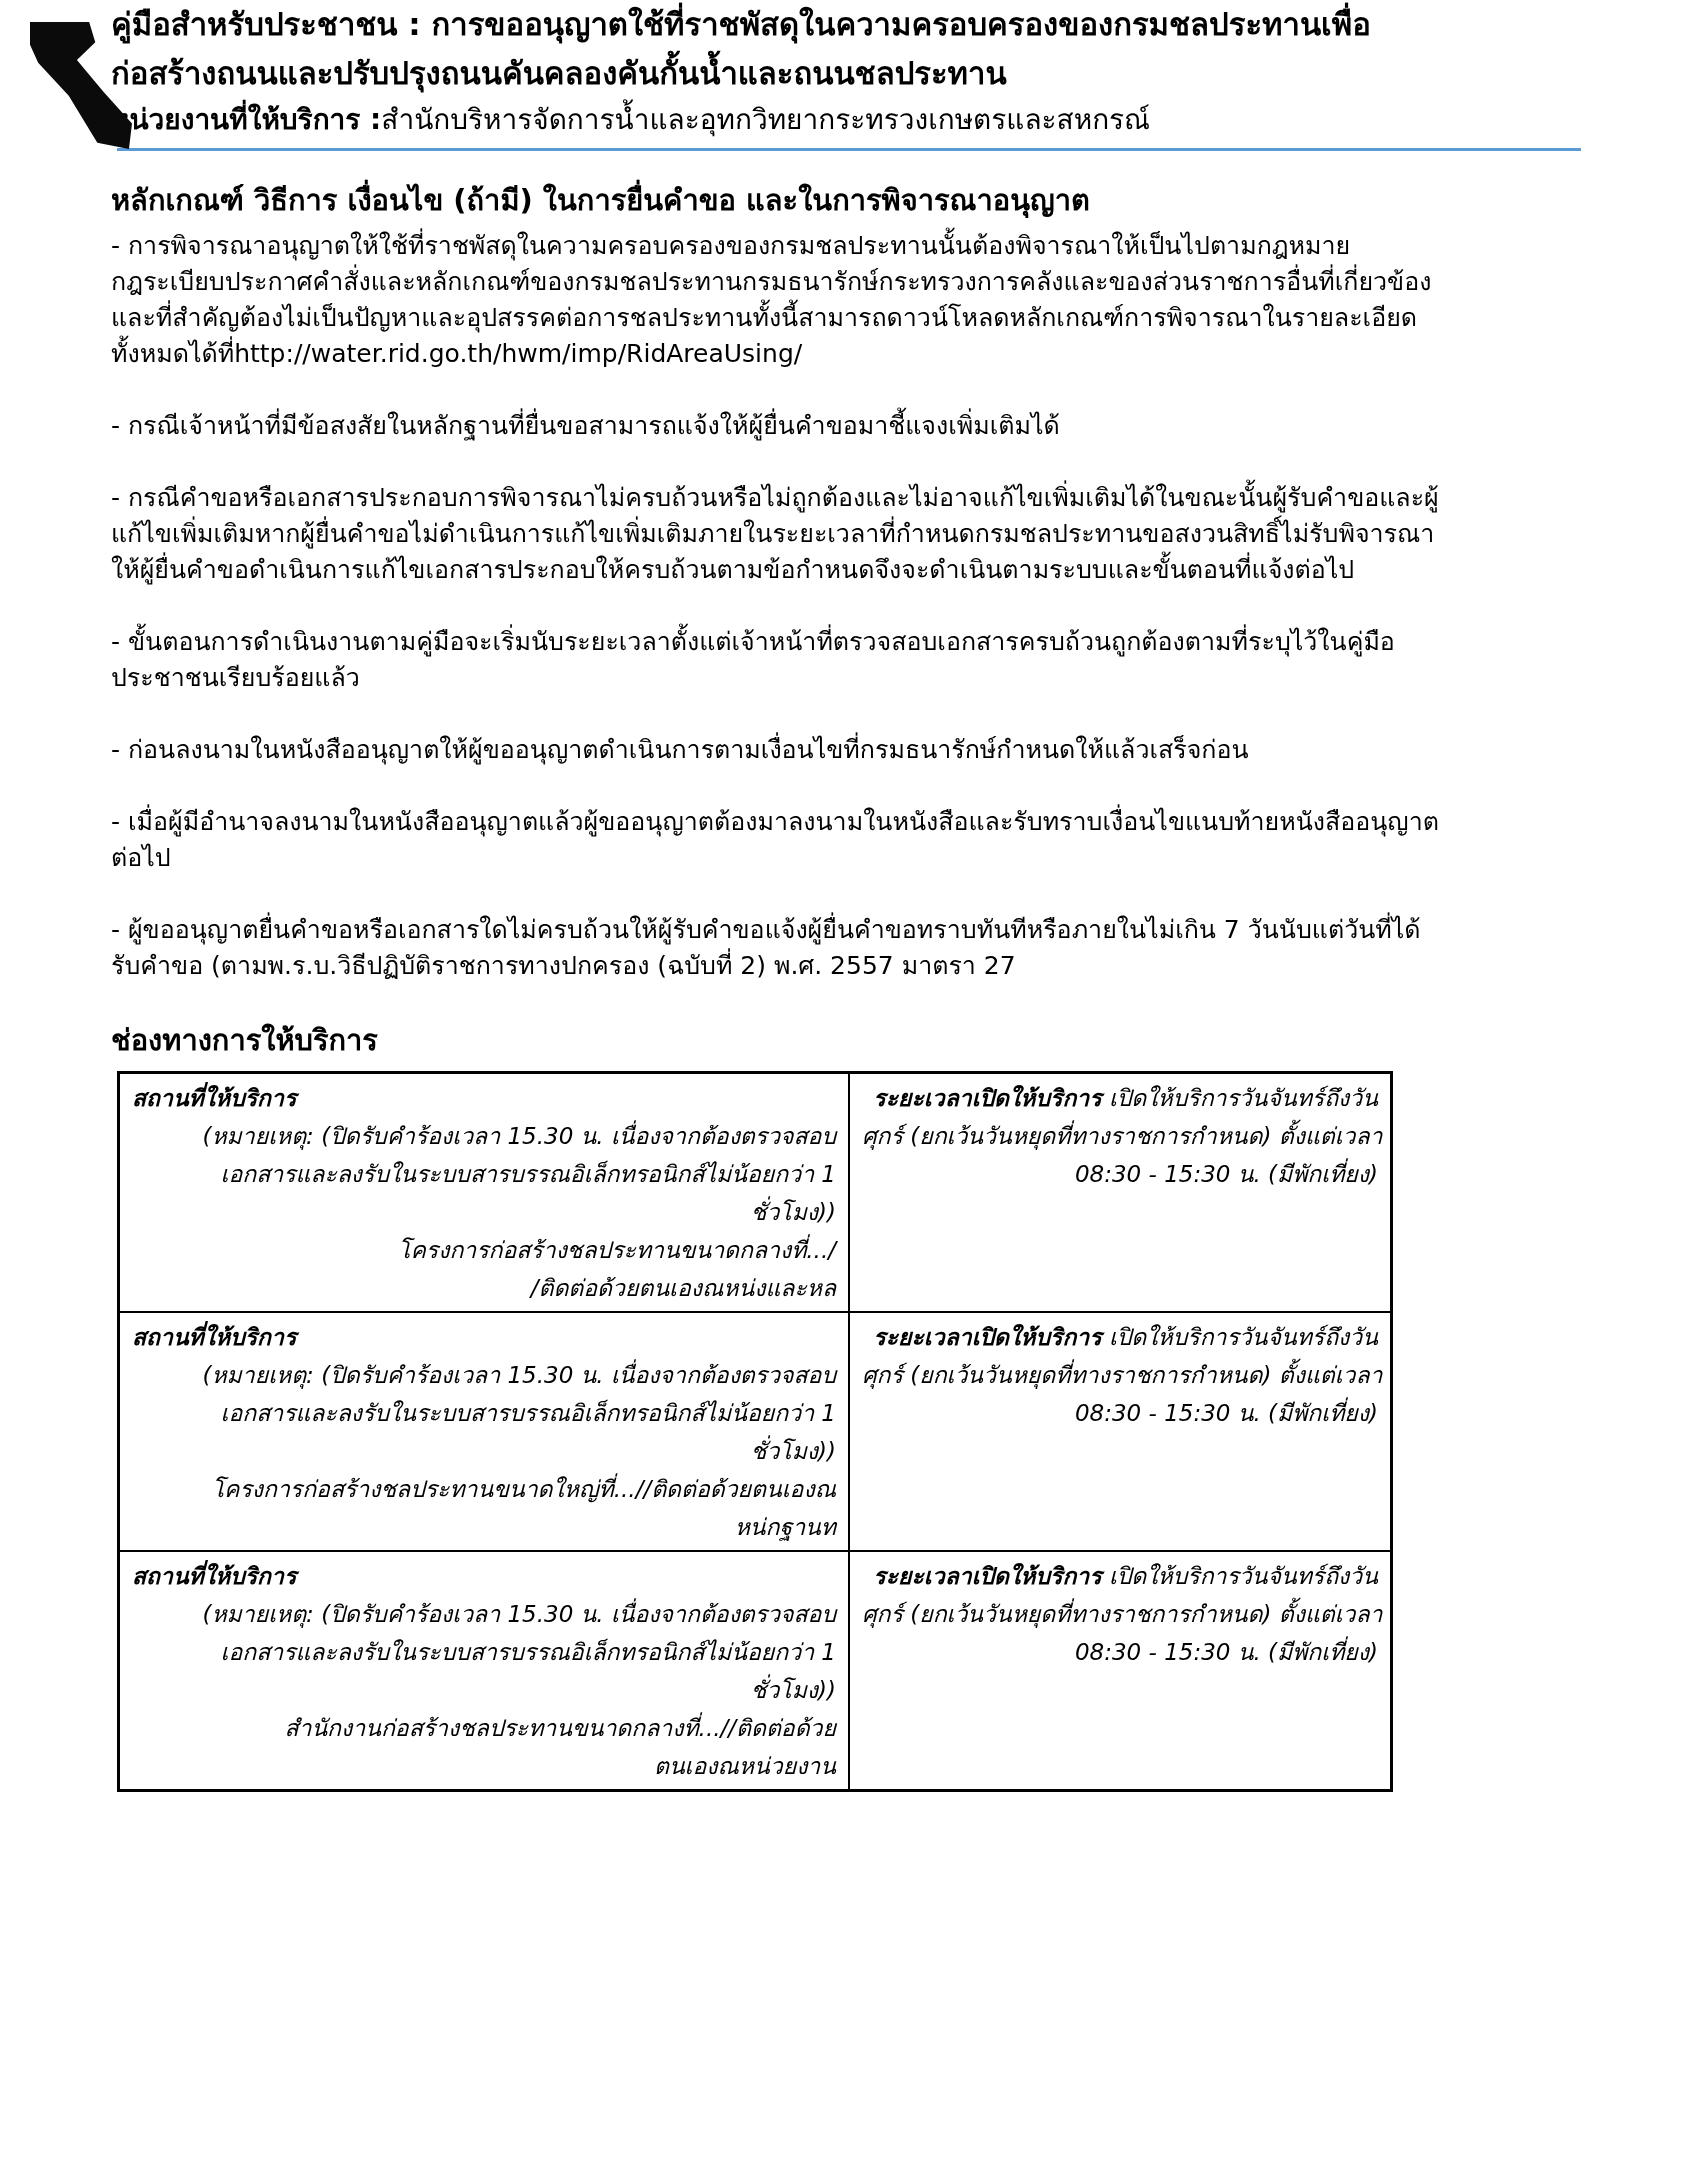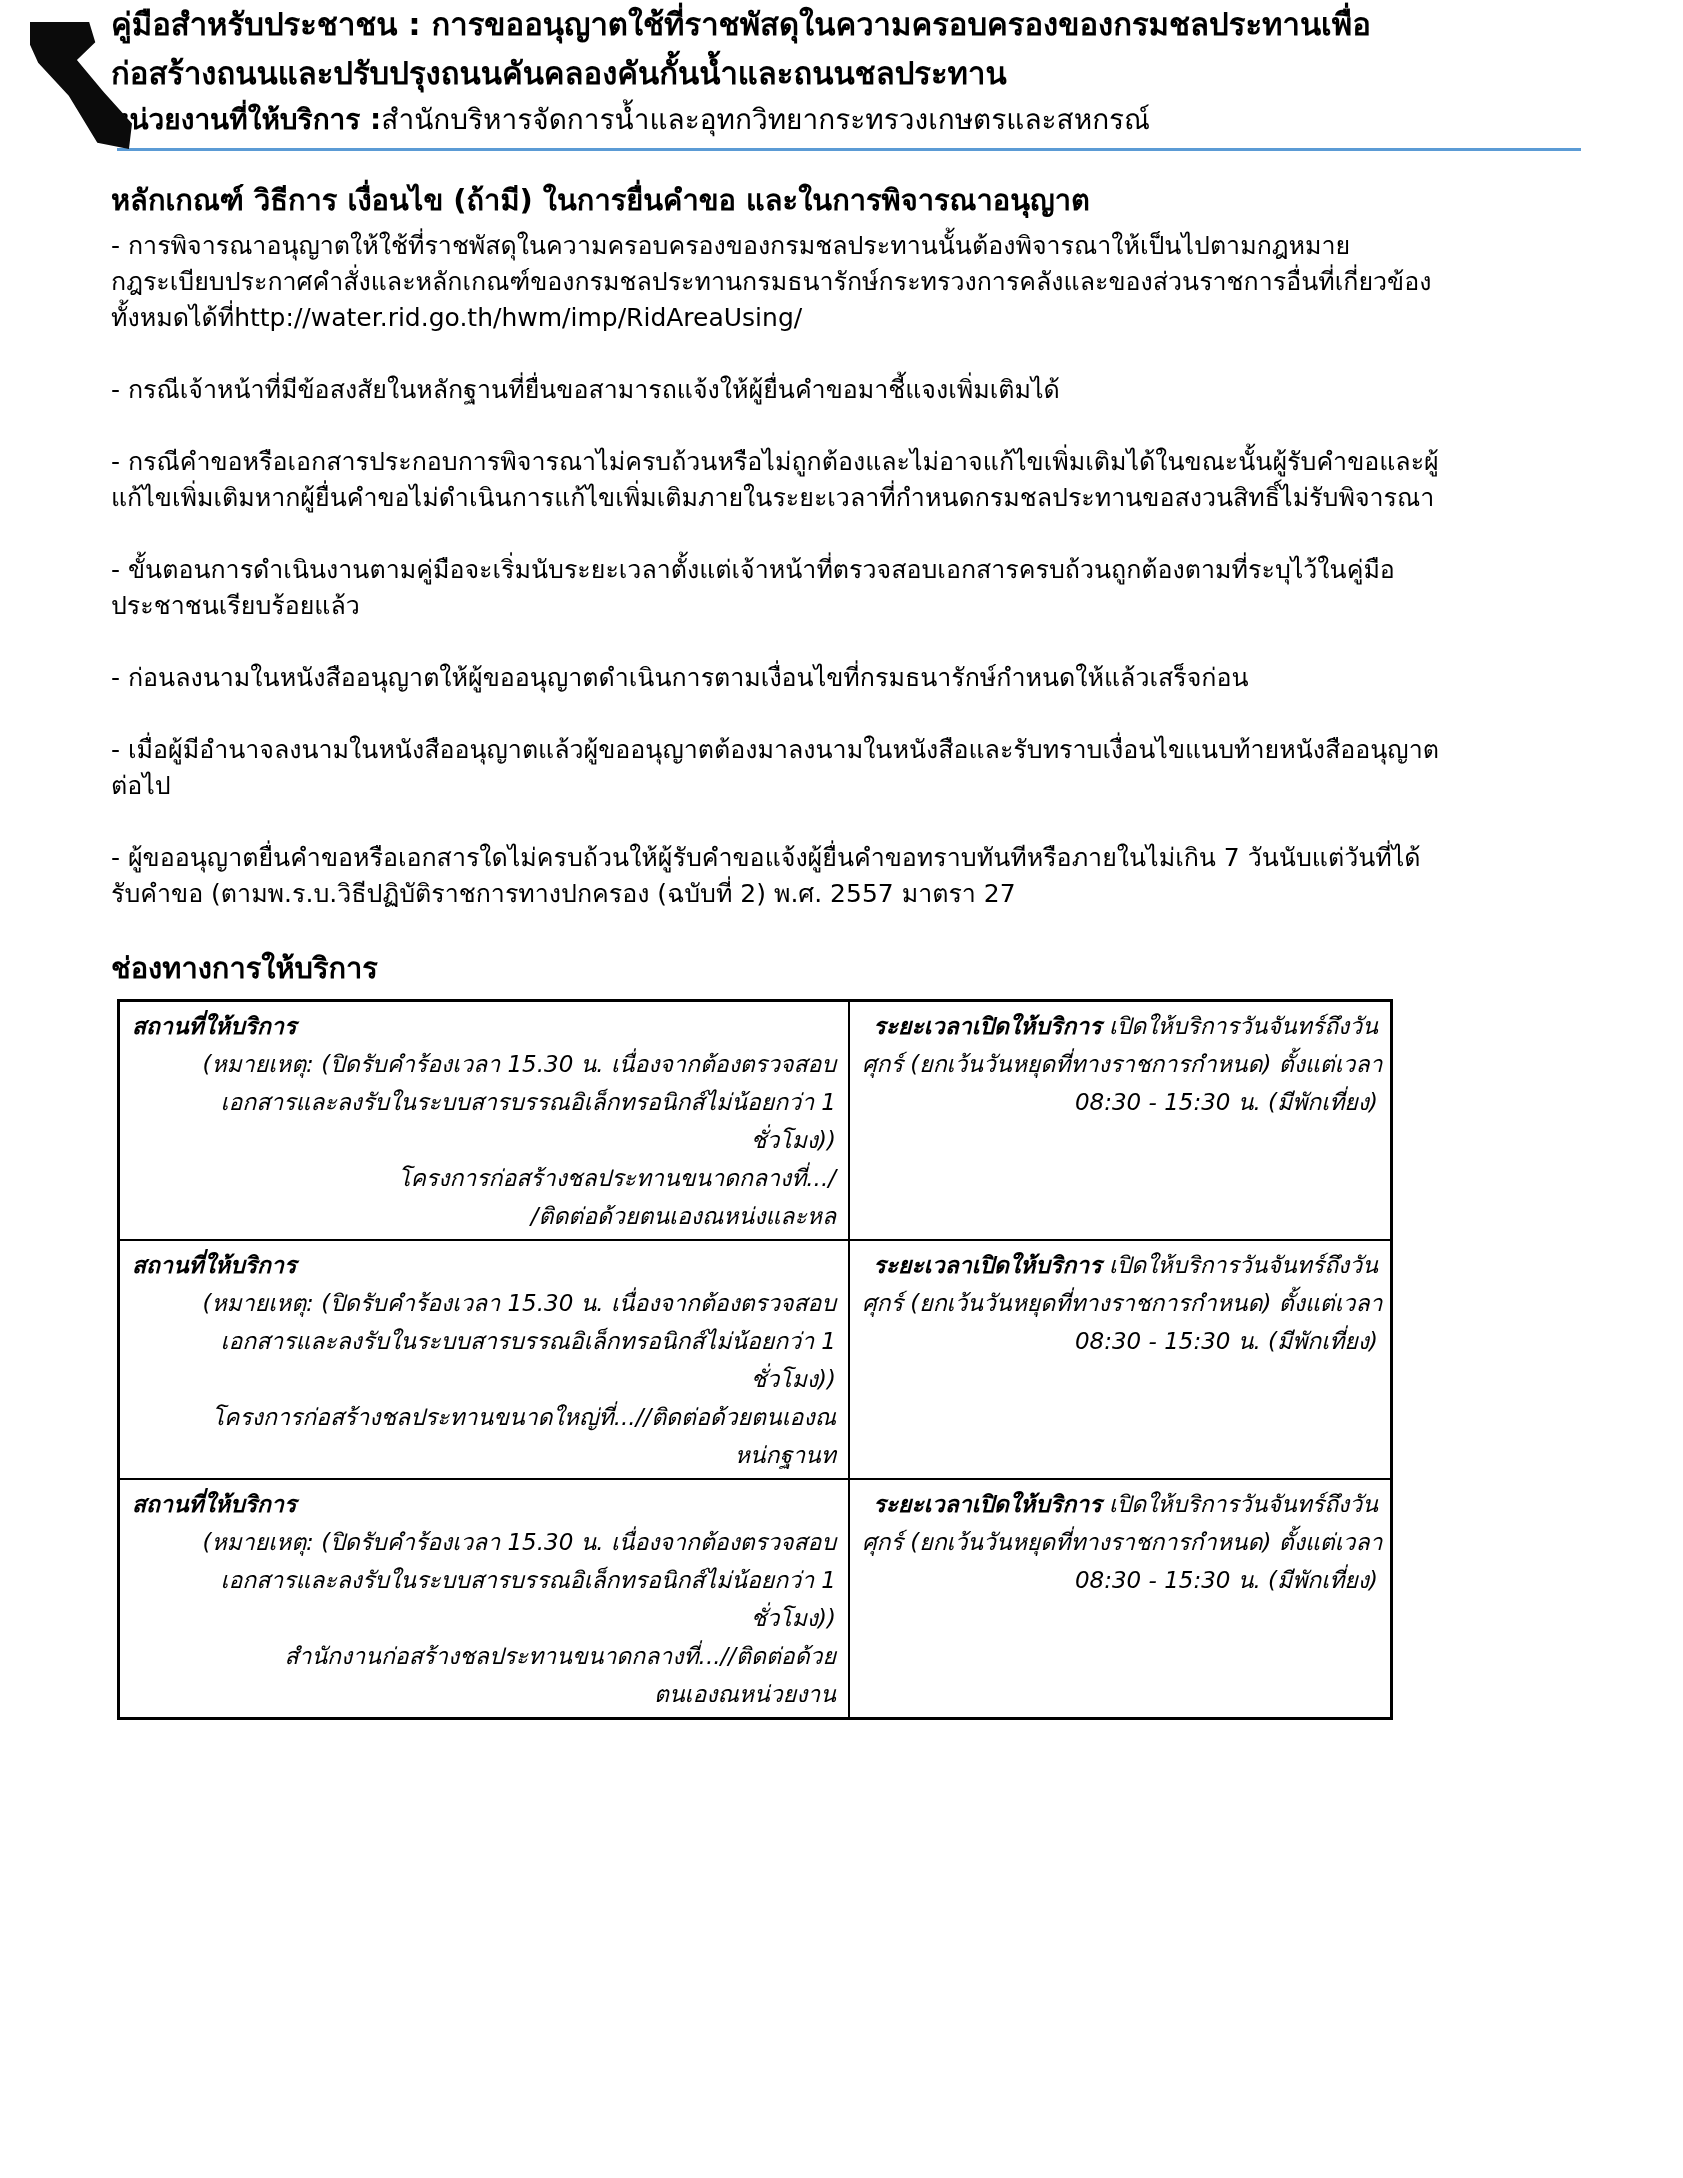--- a/index.html
+++ b/index.html
@@ -63,28 +63,30 @@
     </div>
 
     <hr class="divider">
 
     <h2 class="criteria-heading nowrap">หลักเกณฑ์ วิธีการ เงื่อนไข (ถ้ามี) ในการยื่นคำขอ และในการพิจารณาอนุญาต</h2>
 
     <div class="bodytext">
       <div class="para">
         <div class="line">- การพิจารณาอนุญาตให้ใช้ที่ราชพัสดุในความครอบครองของกรมชลประทานนั้นต้องพิจารณาให้เป็นไปตามกฎหมาย</div>
         <div class="line">กฎระเบียบประกาศคำสั่งและหลักเกณฑ์ของกรมชลประทานกรมธนารักษ์กระทรวงการคลังและของส่วนราชการอื่นที่เกี่ยวข้อง</div>
+        <div class="line">และที่สำคัญต้องไม่เป็นปัญหาและอุปสรรคต่อการชลประทานทั้งนี้สามารถดาวน์โหลดหลักเกณฑ์การพิจารณาในรายละเอียด</div>
         <div class="line">ทั้งหมดได้ที่http://water.rid.go.th/hwm/imp/RidAreaUsing/</div>
       </div>
       <div class="para">
         <div class="line">- กรณีเจ้าหน้าที่มีข้อสงสัยในหลักฐานที่ยื่นขอสามารถแจ้งให้ผู้ยื่นคำขอมาชี้แจงเพิ่มเติมได้</div>
       </div>
       <div class="para">
         <div class="line">- กรณีคำขอหรือเอกสารประกอบการพิจารณาไม่ครบถ้วนหรือไม่ถูกต้องและไม่อาจแก้ไขเพิ่มเติมได้ในขณะนั้นผู้รับคำขอและผู้</div>
         <div class="line">แก้ไขเพิ่มเติมหากผู้ยื่นคำขอไม่ดำเนินการแก้ไขเพิ่มเติมภายในระยะเวลาที่กำหนดกรมชลประทานขอสงวนสิทธิ์ไม่รับพิจารณา</div>
+        <div class="line">ให้ผู้ยื่นคำขอดำเนินการแก้ไขเอกสารประกอบให้ครบถ้วนตามข้อกำหนดจึงจะดำเนินตามระบบและขั้นตอนที่แจ้งต่อไป</div>
       </div>
       <div class="para">
         <div class="line">- ขั้นตอนการดำเนินงานตามคู่มือจะเริ่มนับระยะเวลาตั้งแต่เจ้าหน้าที่ตรวจสอบเอกสารครบถ้วนถูกต้องตามที่ระบุไว้ในคู่มือ</div>
         <div class="line">ประชาชนเรียบร้อยแล้ว</div>
       </div>
       <div class="para">
         <div class="line">- ก่อนลงนามในหนังสืออนุญาตให้ผู้ขออนุญาตดำเนินการตามเงื่อนไขที่กรมธนารักษ์กำหนดให้แล้วเสร็จก่อน</div>
       </div>
       <div class="para">
         <div class="line">- เมื่อผู้มีอำนาจลงนามในหนังสืออนุญาตแล้วผู้ขออนุญาตต้องมาลงนามในหนังสือและรับทราบเงื่อนไขแนบท้ายหนังสืออนุญาต</div>

